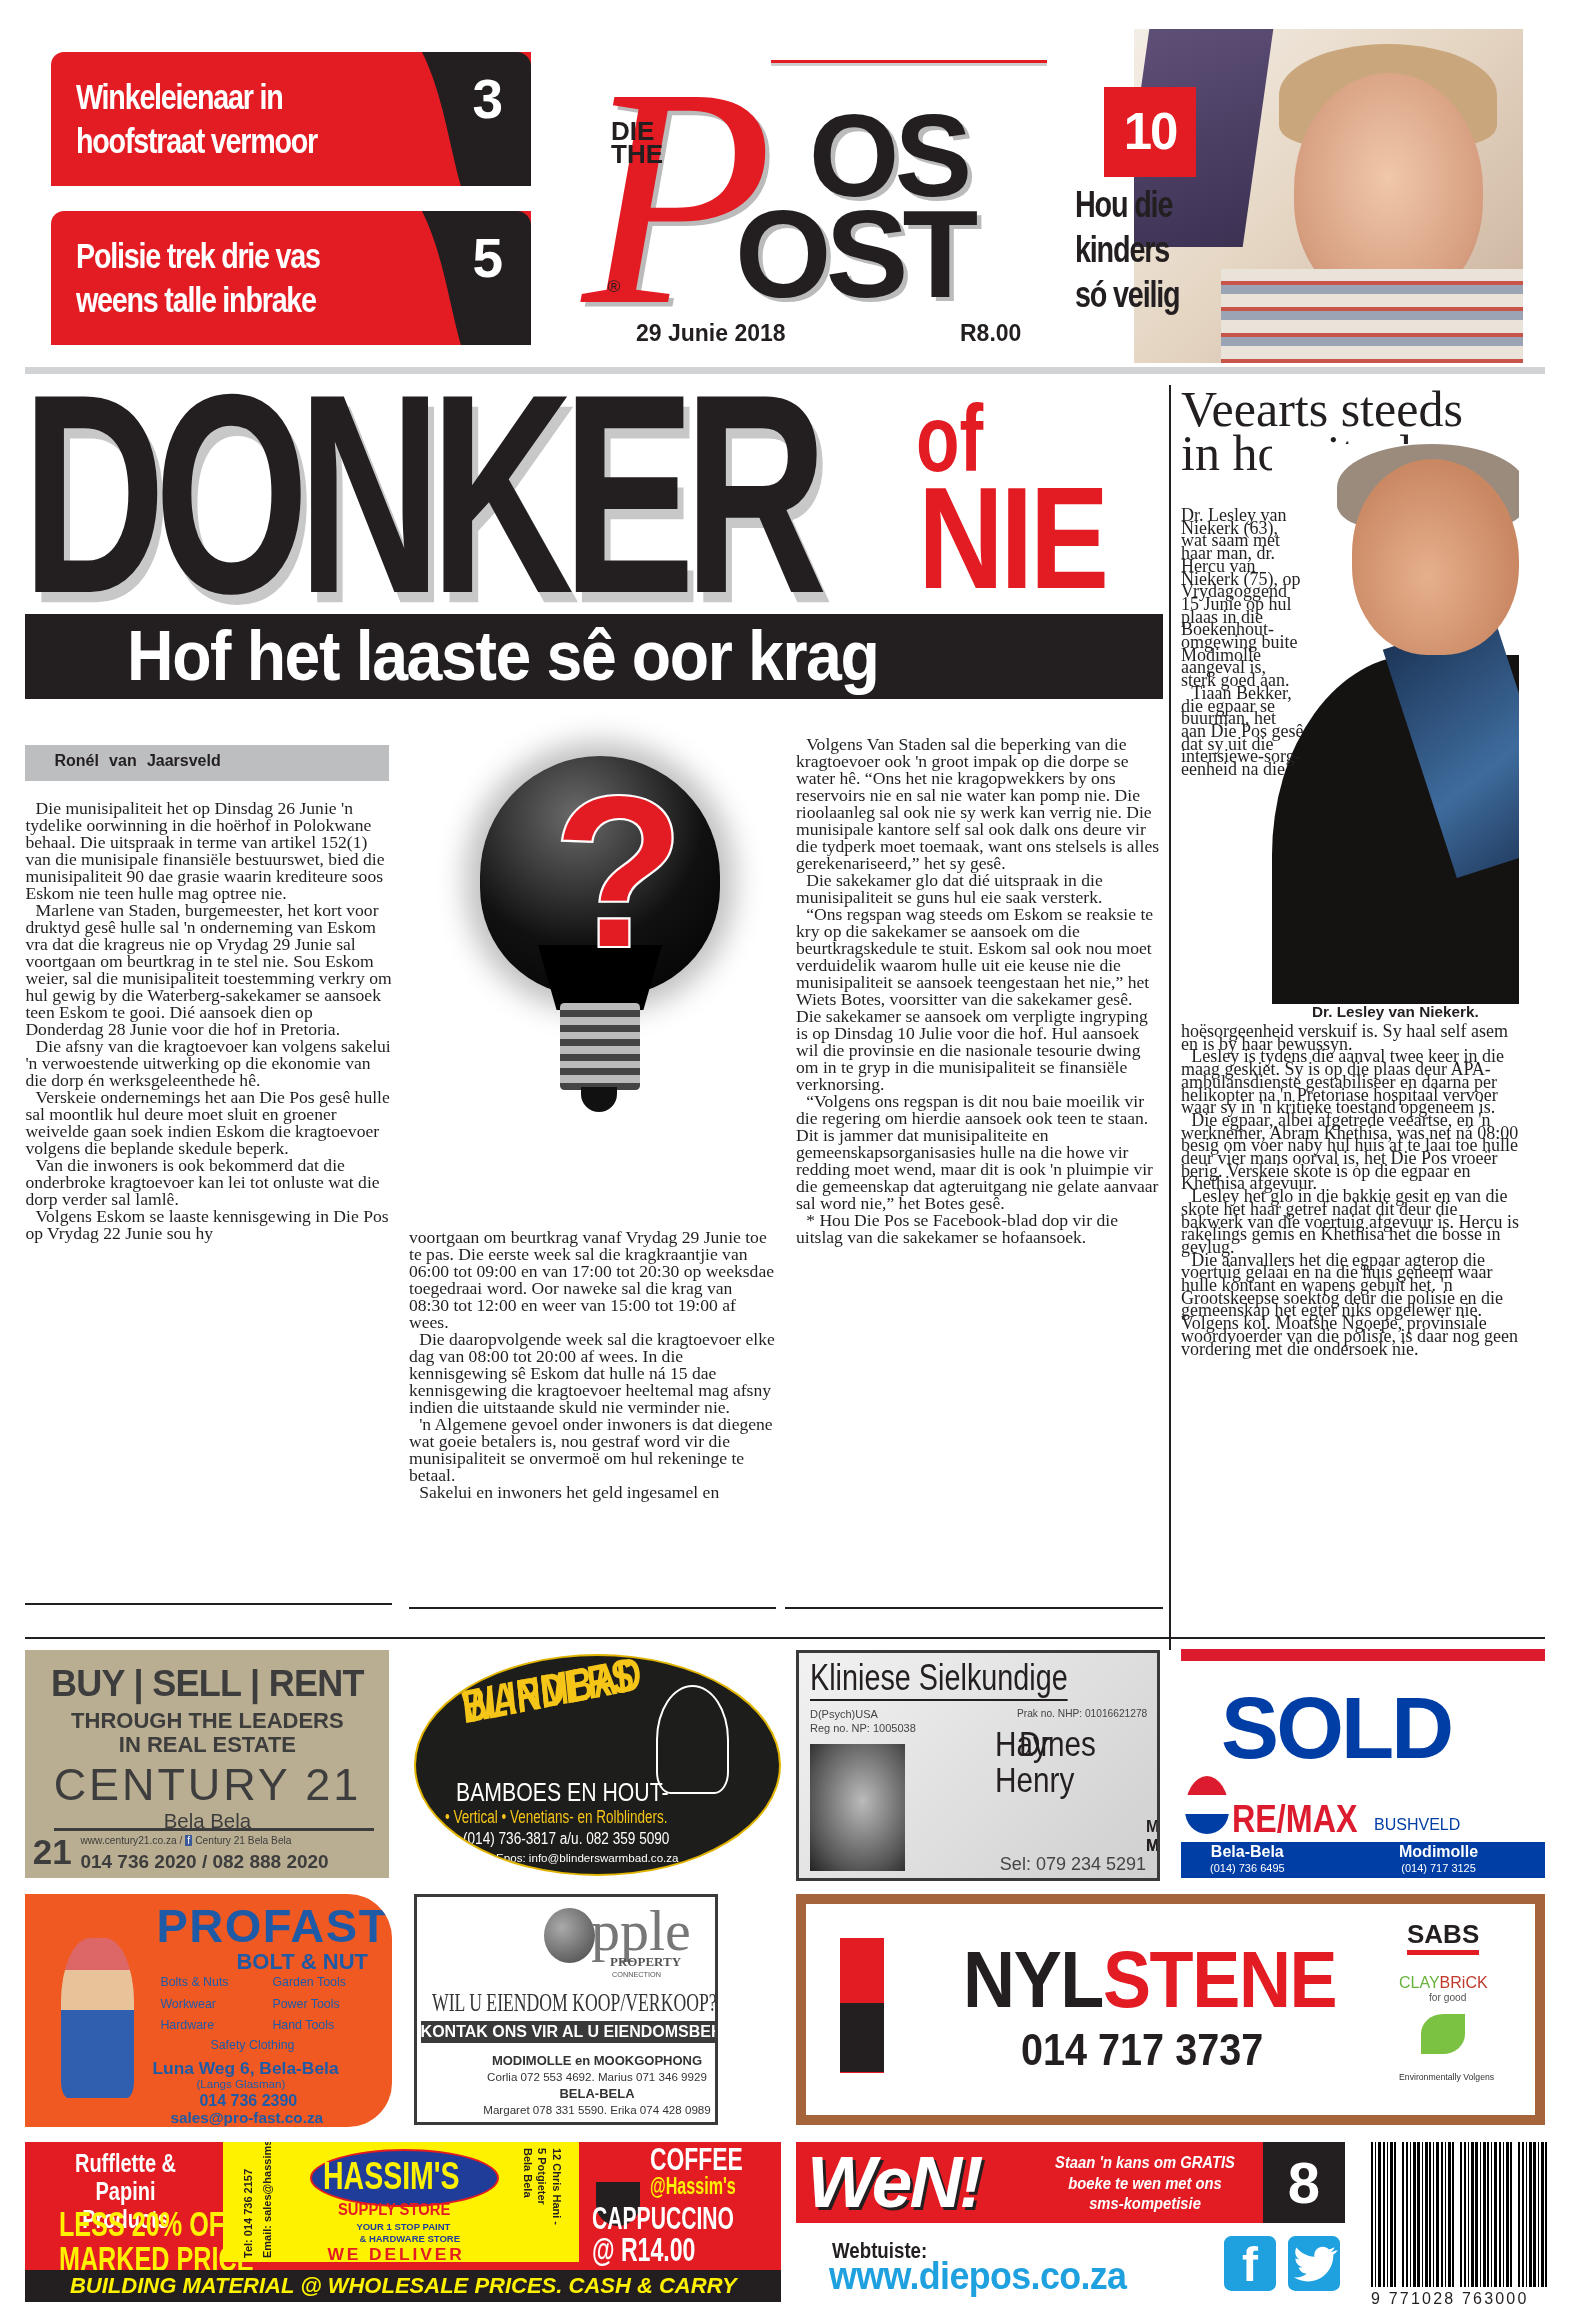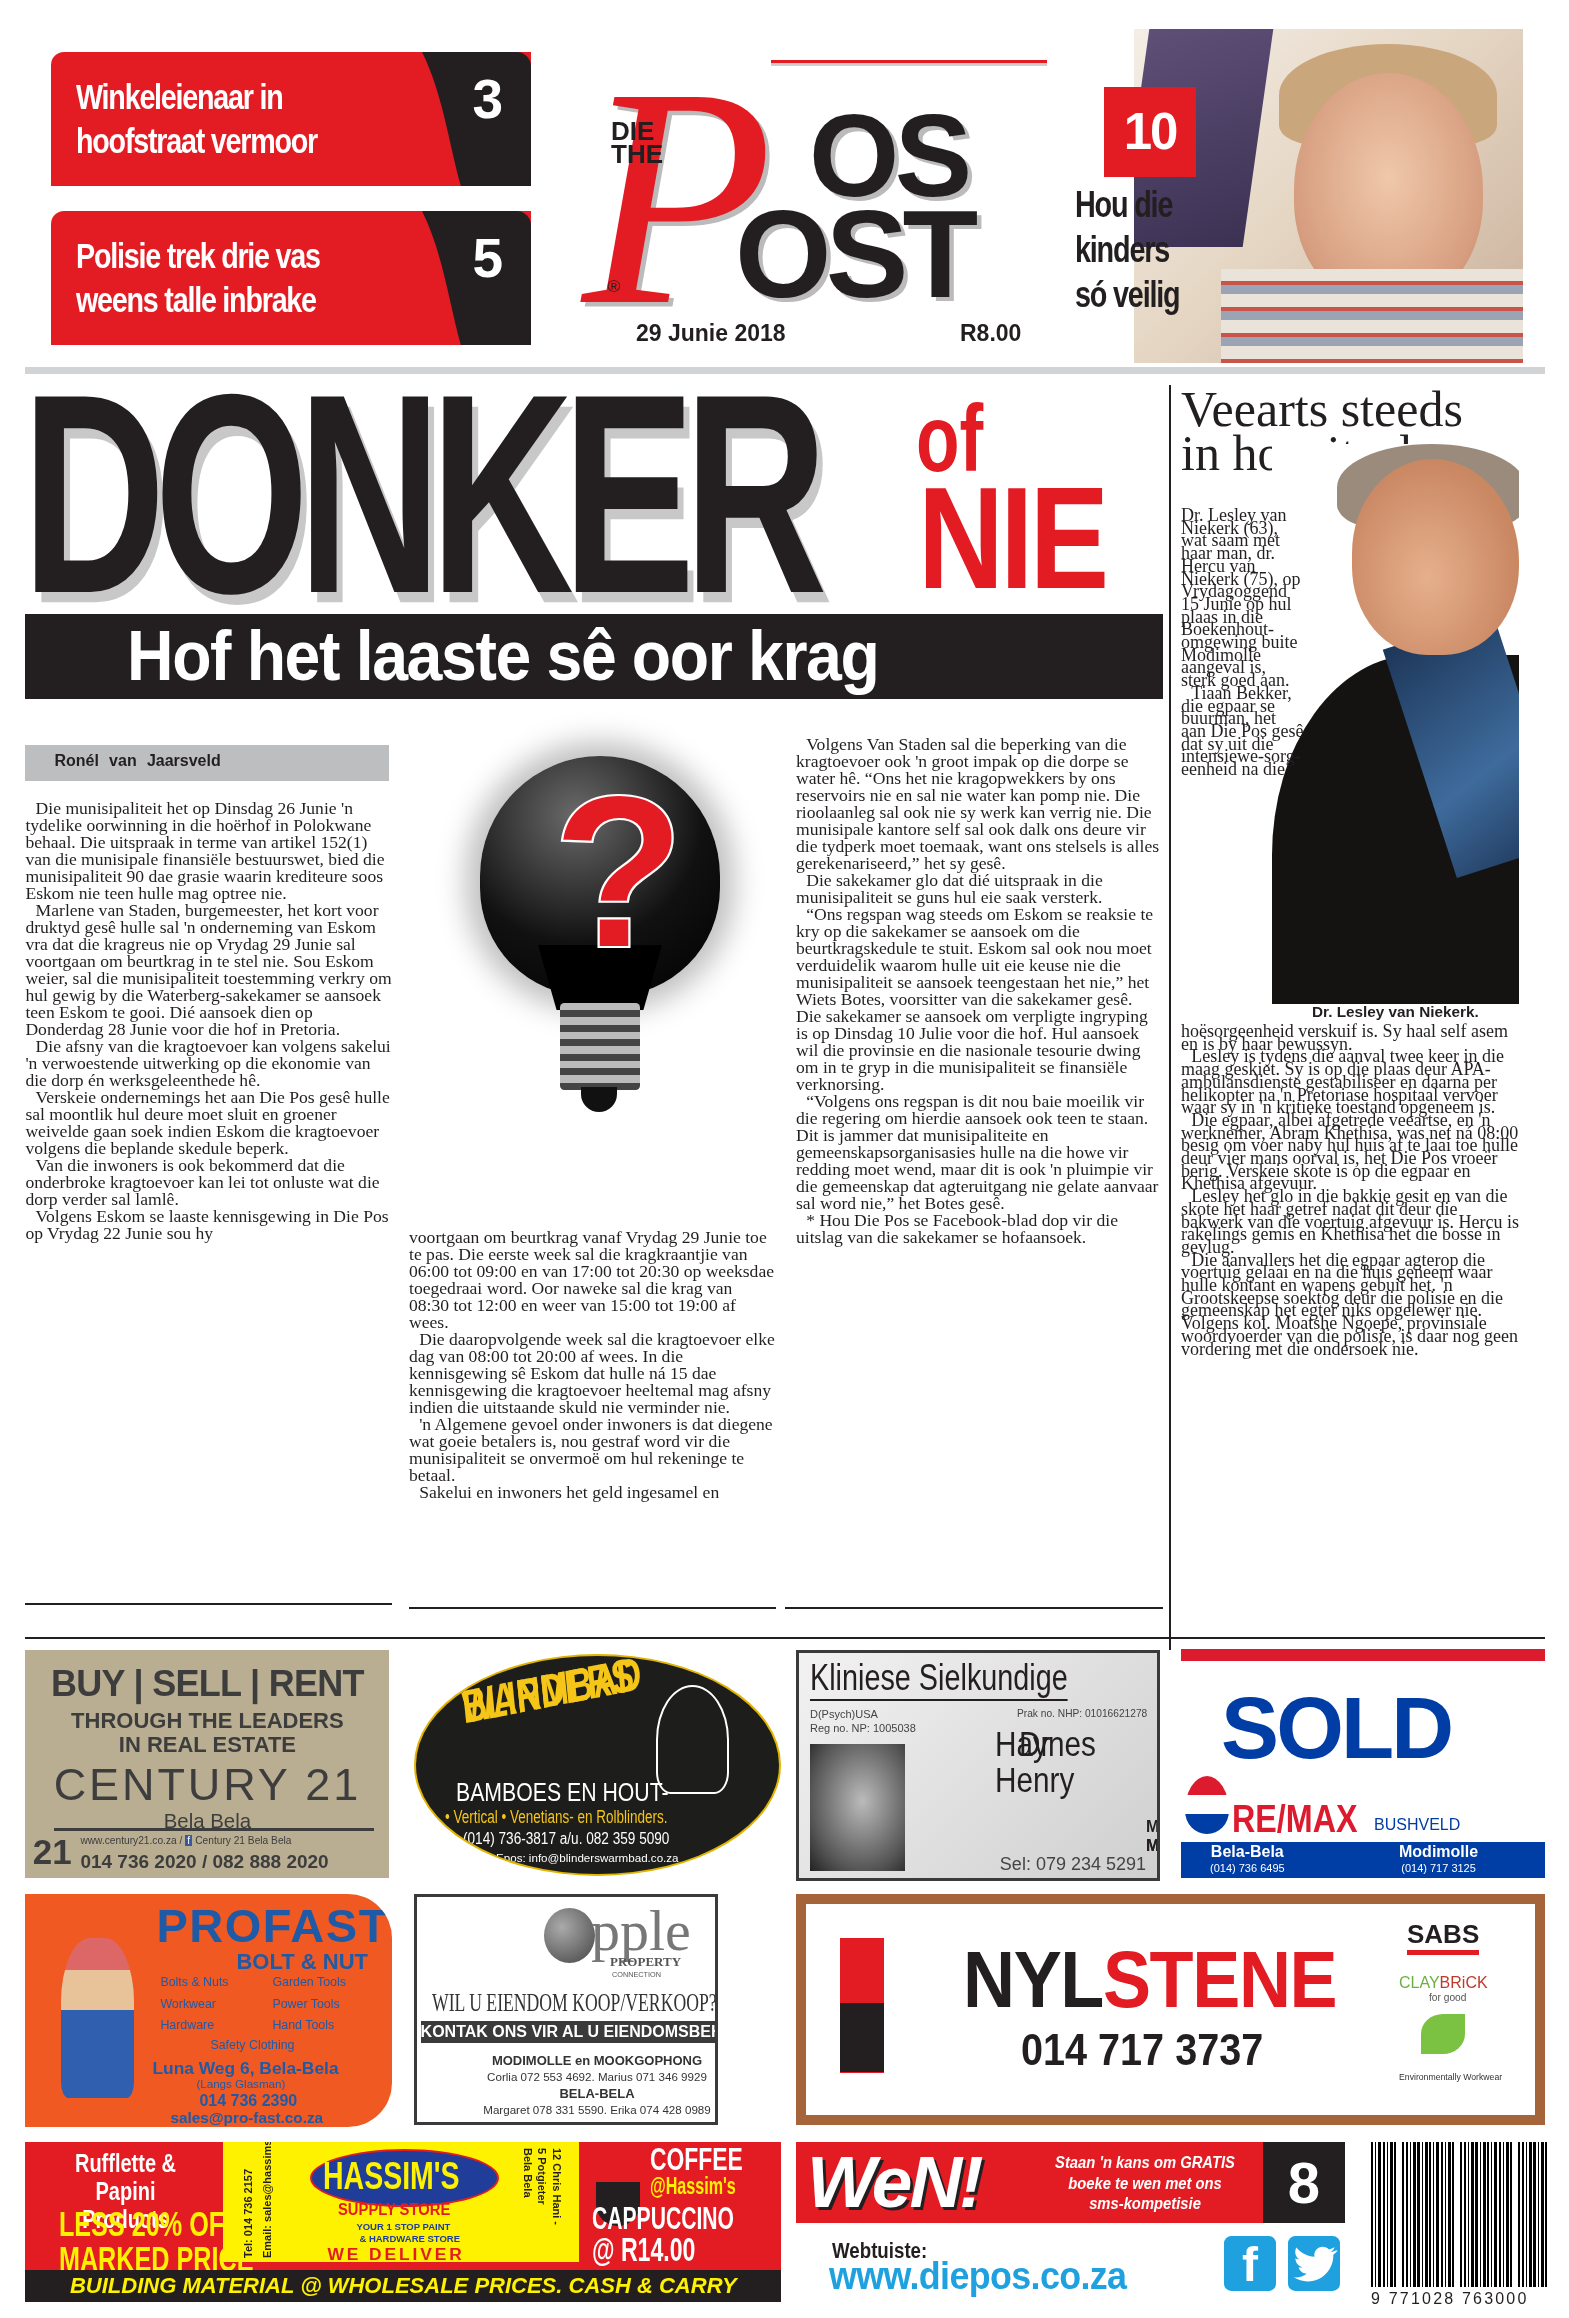--- a/index.html
+++ b/index.html
@@ -275,21 +275,21 @@
 <div class="ad" style="left:796px;top:1894px;width:749px;height:231px;background:#a5643a;padding:10.2px">
   <div style="left:10.2px;top:10.2px;width:729px;height:211px;background:#fff"></div>
   <div style="left:44px;top:44px;width:44px;height:135px;background:#e31b23"></div>
   <div style="left:44px;top:109px;width:44px;height:69px;background:#231f20"></div>
   <div class="sans" style="left:167px;top:40px;font-size:80px;font-weight:bold;letter-spacing:-1.5px;transform:scaleX(.9);transform-origin:left top"><span style="position:static;color:#231f20">NYL</span><span style="position:static;color:#e31b23">STENE</span></div>
   <div class="sans" style="left:225px;top:131px;font-size:44px;font-weight:bold;color:#231f20;transform:scaleX(.9);transform-origin:left top">014 717 3737</div>
   <div class="sans" style="left:611px;top:25.4px;font-size:26px;font-weight:bold;color:#231f20;border-bottom:5.8px solid #e31b23">SABS</div>
   <div class="sans" style="left:603px;top:80px;font-size:16px;color:#6ab23e"><span style="position:static">CLAY</span><span style="position:static;color:#c0392b">BRiCK</span></div>
   <div class="sans" style="left:633px;top:98px;font-size:10.2px;color:#555">for good</div>
   <div style="left:625px;top:120px;width:44px;height:40px;background:#7cc242;border-radius:50% 0 50% 0"></div>
-  <div class="sans" style="left:603px;top:178px;font-size:8.7px;color:#333">Environmentally Workwear</div>
+  <div class="sans" style="left:603px;top:178px;font-size:8.7px;color:#333">Environmentally Volgens</div>
 </div>
 
 <div class="ad" style="left:25.4px;top:2142px;width:756px;height:160px;background:#e31b23">
   <div class="sans" style="left:7.3px;top:7.3px;width:185px;text-align:center;color:#fff;font-size:25px;font-weight:bold;line-height:28px;transform:scaleX(.8);transform-origin:center top">
       <div style="position:static">Rufflette &amp;</div>
       <div style="position:static">Papini Products</div>
     </div>
   <div class="sans" style="left:7.3px;top:64px;width:185px;text-align:center;color:#fff200;font-size:35px;font-weight:bold;line-height:35px;transform:scaleX(.72);transform-origin:center top;white-space:nowrap">
       <div style="position:static">LESS 20% OFF</div>
       <div style="position:static">MARKED PRICE</div>

